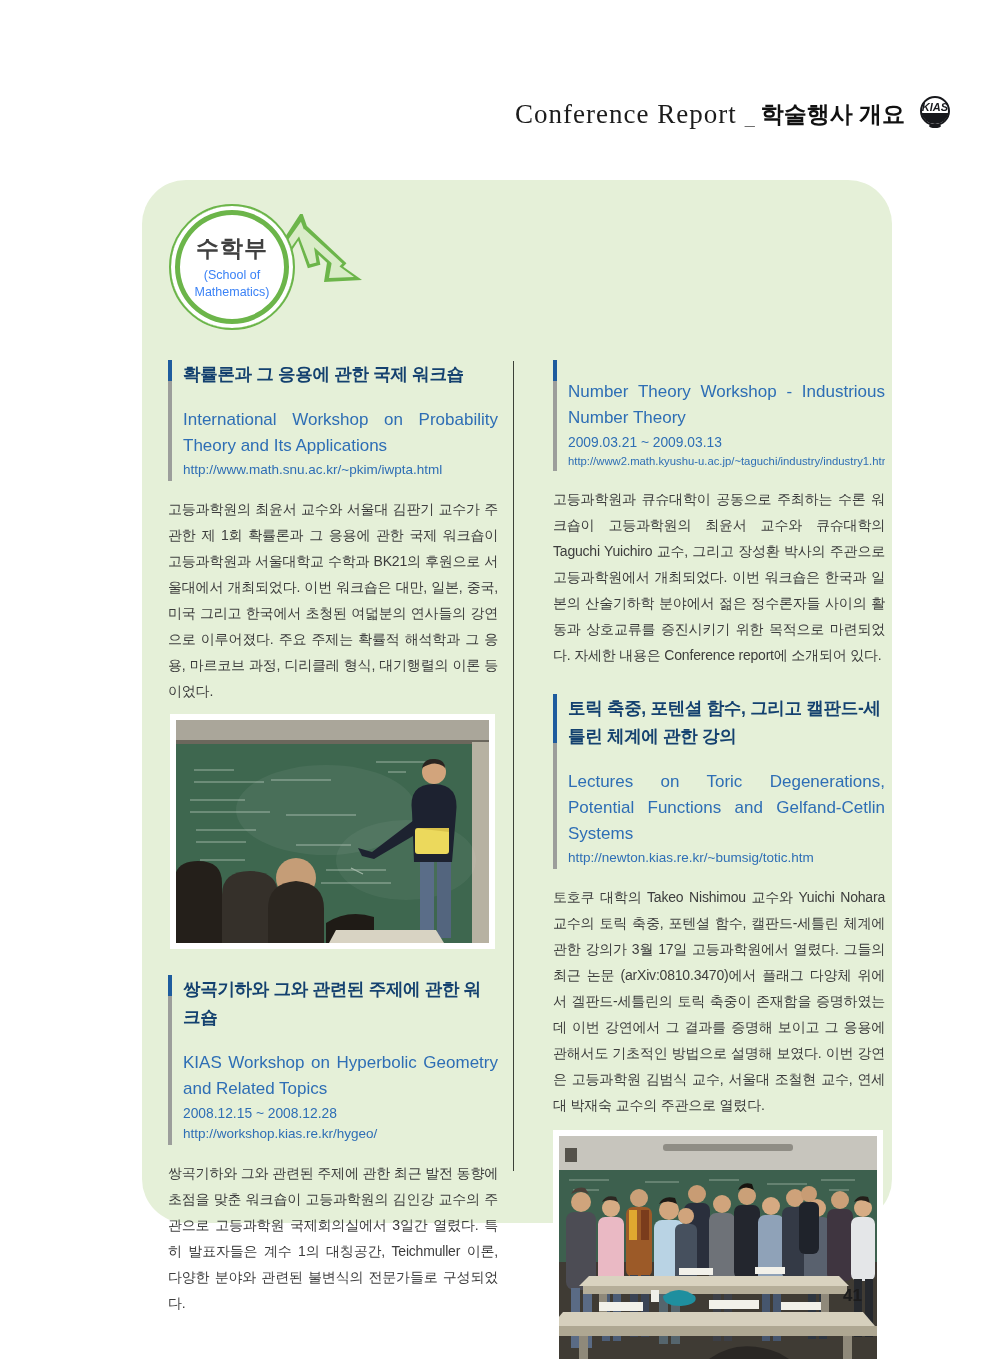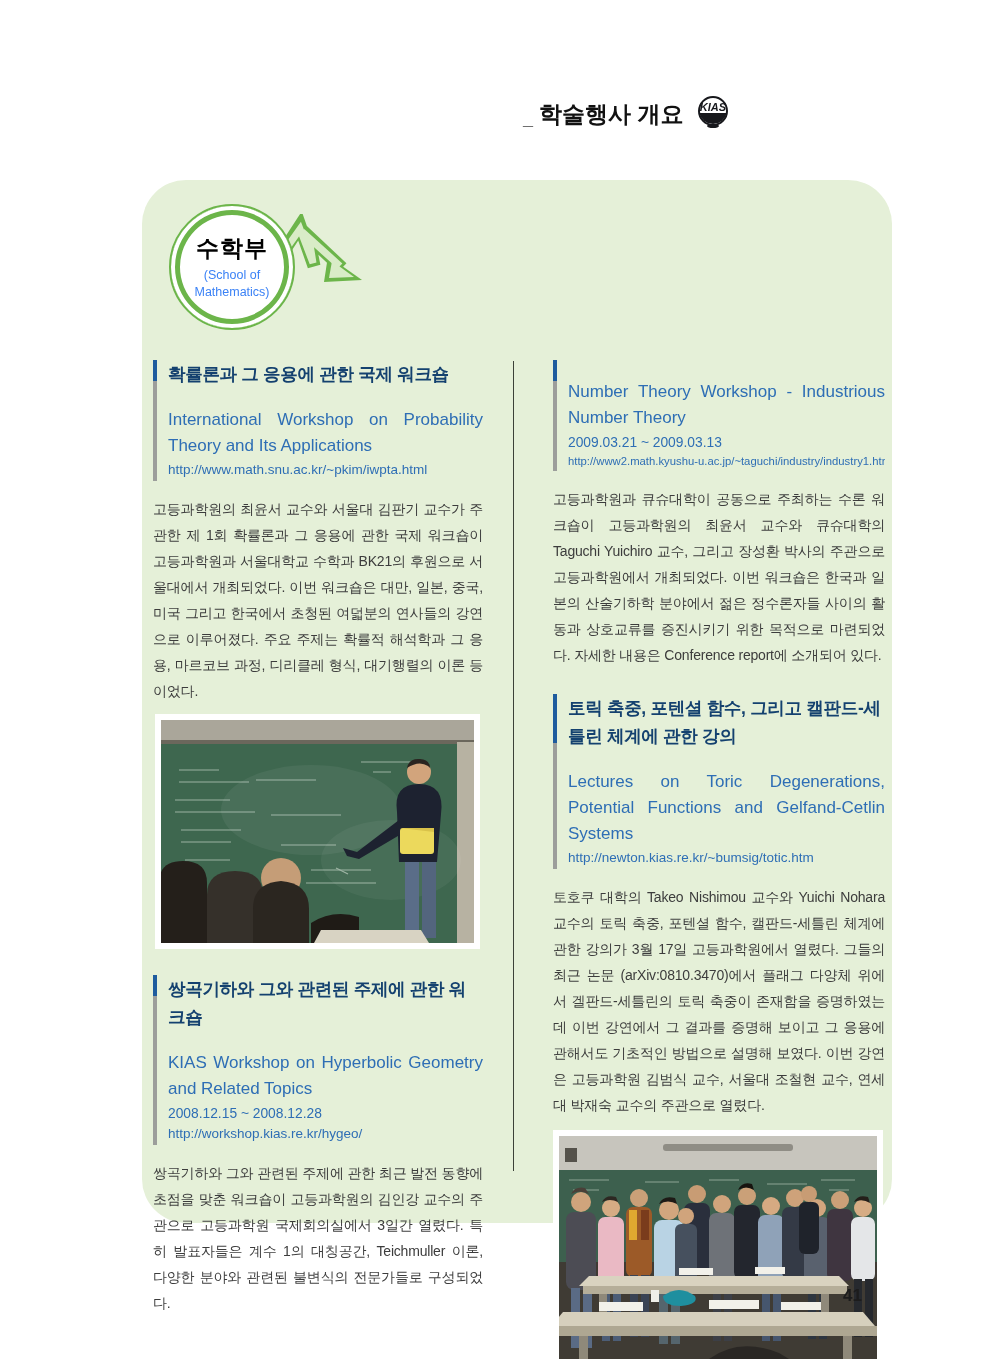--- a/index.html
+++ b/index.html
@@ -21,26 +21,26 @@
   }
   
   .badge {
     position:absolute; left:27px; top:24px; width:126px; height:126px;
     background:#ffffff; border-radius:50%;
     border:2px solid #6cb54a;
     box-shadow: inset 0 0 0 4px #ffffff, inset 0 0 0 9px #6cb54a;
     display:flex; flex-direction:column; align-items:center; justify-content:center;
     text-align:center; z-index:2;
   }
-  .badge .ko { font-size:23px; font-weight:bold; color:#000000; letter-spacing:1px; }
+  .badge .ko { font-size:23px; font-weight:bold; color:#404040; letter-spacing:1px; }
   .badge .en { font-size:12.5px; color:#3b82f6; line-height:1.4; margin-top:3px; }
   .badge-arrow { position:absolute; left:126px; top:34px; z-index:1; }
   
   .col { position:absolute; top:180px; }
-  .col-left  { left:11px;  width:330px; }
+  .col-left  { left:26px;  width:330px; }
   .col-right { left:411px; width:332px; }
   .divider { position:absolute; left:371px; top:181px; width:1px; height:810px; background:#3c4138; }
   
   .section { display:flex; }
   .rail { width:4px; margin-right:11px; display:flex; flex-direction:column; flex:none; }
   .rail-blue { background:#1e5c9e; height:21px; }
   .section.two-line .rail-blue { height:49px; }
   .rail-gray { background:#9c9e9b; flex:1; }
   .sec-content { flex:1; min-width:0; }
   .t-ko { font-size:17.5px; font-weight:bold; color:#14416f; line-height:1.6; letter-spacing:-0.3px; }
@@ -59,20 +59,21 @@
   .gap-section { margin-top:26px; }
   
   .page-num { position:absolute; left:843px; top:1286px; font-size:17px; font-weight:bold; color:#1c1c1c; }
 </style>
 </head>
 <body>
 
 <div class="page">
 
   <div class="header">
+    <span class="en-title">Conference Report</span>
     <span class="sep">_</span>
     <span class="ko-title">학술행사 개요</span>
     <span class="logo">
       <svg width="36" height="36" viewBox="0 0 36 36">
         <circle cx="18" cy="17" r="14" fill="#ffffff" stroke="#17181c" stroke-width="2"></circle>
         <path d="M4.3 19 a14 14 0 0 0 27.4 0 z" fill="#17181c"></path>
         <ellipse cx="18" cy="32" rx="6" ry="2" fill="#17181c"></ellipse>
         <text x="18" y="17" text-anchor="middle" font-size="11" font-weight="bold" font-style="italic" fill="#17181c" font-family="Liberation Sans, sans-serif">KIAS</text>
       </svg>
     </span>

